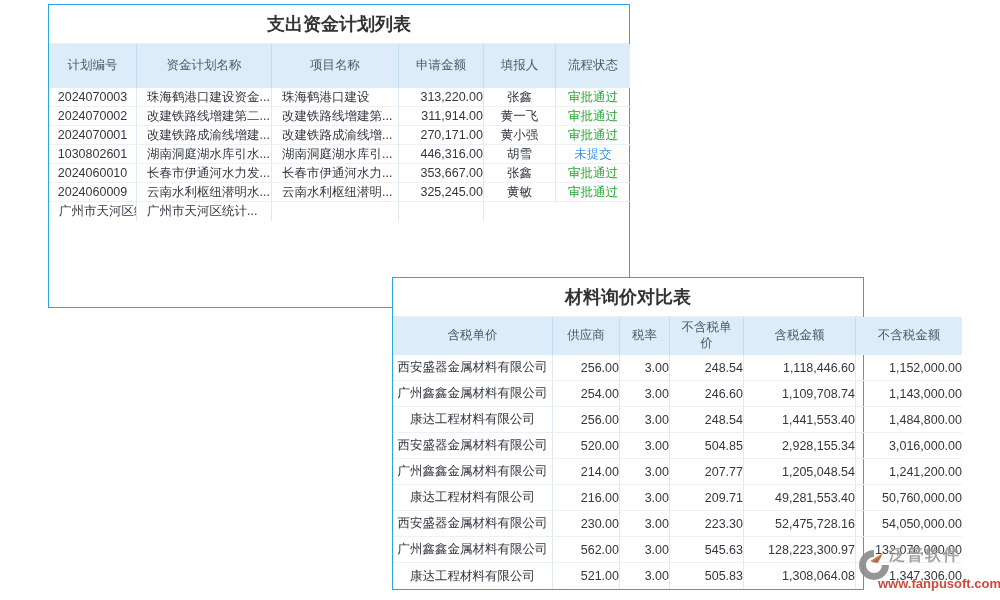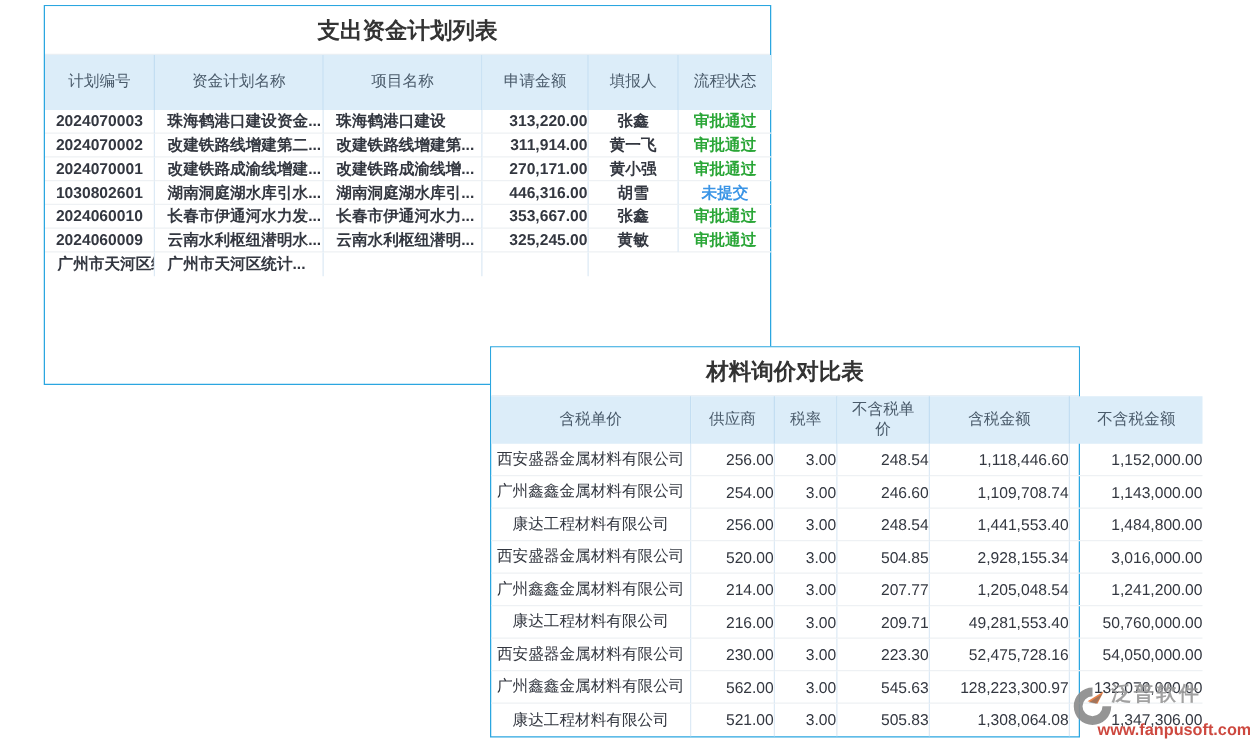--- a/index.html
+++ b/index.html
@@ -34,27 +34,27 @@
     display: flex; align-items: center;
     font-size: 12.5px; color: #333740;
     border-right: 1px solid #ddeaf5;
     border-bottom: 1px solid #eef1f4;
     white-space: nowrap; overflow: hidden;
   }
   .grid-row > div:last-child { border-right: none; }
   .grid-row:last-child > div { border-bottom: none; }
 
   
-  #fund-card { left: 35px; top: 4px; width: 582px; height: 304px; }
+  #fund-card { left: 48px; top: 4px; width: 582px; height: 304px; }
   #fund-card .card-title { height: 39px; }
   #fund-card .grid-header, #fund-card .grid-row {
     grid-template-columns: 88px 135px 127px 85px 72px 74px;
   }
   #fund-card .grid-header > div { height: 44px; }
-  #fund-card .grid-row > div { height: 19px; font-weight: bold; }
+  #fund-card .grid-row > div { height: 19px; }
 
   
   #material-card { left: 392px; top: 277px; width: 472px; height: 313px; }
   #material-card .card-title { height: 39px; }
   #material-card .grid-header, #material-card .grid-row {
     grid-template-columns: 160px 67px 50px 74px 112px 106px;
   }
   #material-card .grid-header > div { height: 38px; padding: 0 10px; }
   #material-card .grid-row > div { height: 26px; }
 

